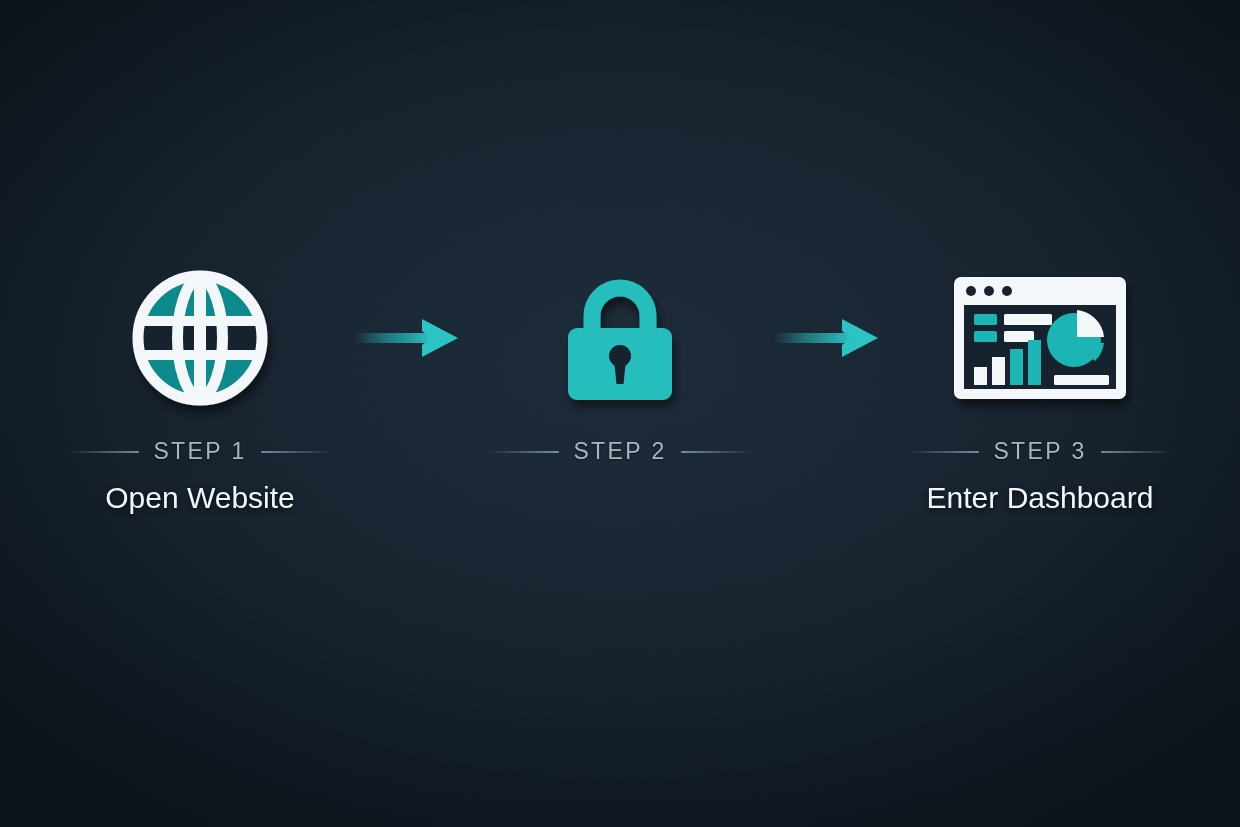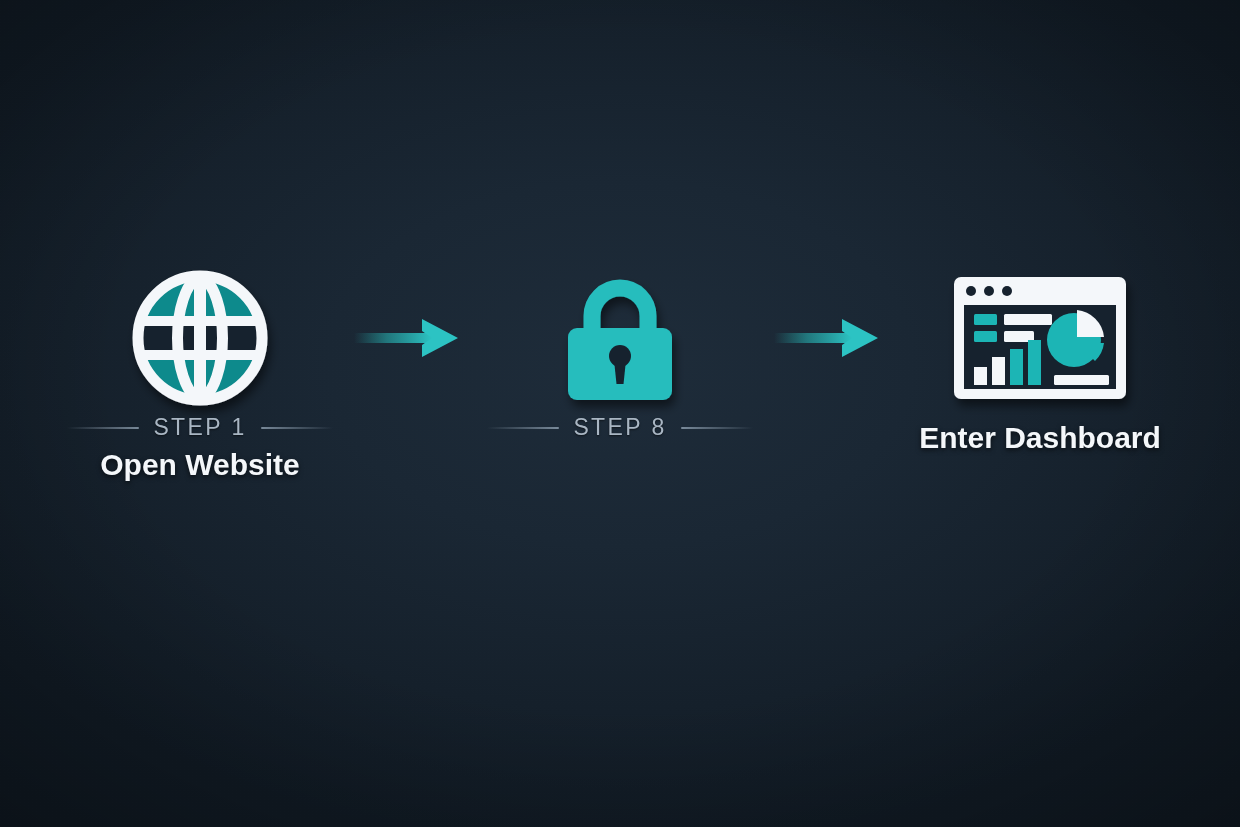--- a/index.html
+++ b/index.html
@@ -60,20 +60,21 @@
 
   .icon-slot {
     height: 152px;
     display: flex;
     align-items: center;
     justify-content: center;
   }
 
   
   .step-eyebrow {
+    margin-top: 24px;
     display: flex;
     align-items: center;
     justify-content: center;
     width: 100%;
   }
   .eyebrow-rule {
     height: 2px;
     width: 72px;
     border-radius: 2px;
   }
@@ -87,23 +88,23 @@
     font-size: 23px;
     letter-spacing: 2.4px;
     color: #a9b6c3;
     font-weight: 400;
     padding: 0 14px;
     white-space: nowrap;
     text-shadow: 0 1px 2px rgba(0,0,0,.55);
   }
 
   .step-title {
-    margin-top: 7px;
+    margin-top: 16px;
     font-size: 30px;
-    font-weight: bold;
+    font-weight: normal;
     color: #f4f7fa;
     white-space: nowrap;
     text-shadow: 0 2px 5px rgba(0,0,0,.6);
   }
 
   
   .arrow-slot {
     width: 120px;
     height: 152px;
     display: flex;
@@ -191,21 +192,21 @@
             <rect x="10" y="56" width="104" height="72" rx="9" fill="#26bdbd"></rect>
 
             <circle cx="62" cy="84" r="11" fill="#16222e"></circle>
             <path d="M56 88 L68 88 L65.5 112 L58.5 112 Z" fill="#16222e"></path>
           </g>
         </svg>
       </span>
     </div>
     <div class="step-eyebrow">
       <span class="eyebrow-rule left"></span>
-      <span class="eyebrow-text">STEP 8</span>
+      <span class="eyebrow-text">STEP 2</span>
       <span class="eyebrow-rule right"></span>
     </div>
   </div>
 
   <div class="arrow-slot">
     <span>
       <svg width="112" height="46" viewBox="0 0 112 46">
         <defs>
           <linearGradient id="arrowGrad2" x1="0" y1="0" x2="1" y2="0">
             <stop offset="0%" stop-color="#27b6b6" stop-opacity="0"></stop>
@@ -251,16 +252,21 @@
 
             <circle cx="120" cy="63" r="27" fill="#1fb5b5"></circle>
             <path d="M123 33 A30 30 0 0 1 150 60 L123 60 Z" fill="#f4f7fa"></path>
             <path d="M150 66 A30 30 0 0 1 141 84 L123 66 Z" fill="#1fb5b5"></path>
 
             <rect x="100" y="98" width="55" height="10" rx="1.5" fill="#f4f7fa"></rect>
           </g>
         </svg>
       </span>
     </div>
+    <div class="step-eyebrow">
+      <span class="eyebrow-rule left"></span>
+      <span class="eyebrow-text">STEP 3</span>
+      <span class="eyebrow-rule right"></span>
+    </div>
     <div class="step-title">Enter Dashboard</div>
   </div>
 
 </div>
 
 </body></html>

